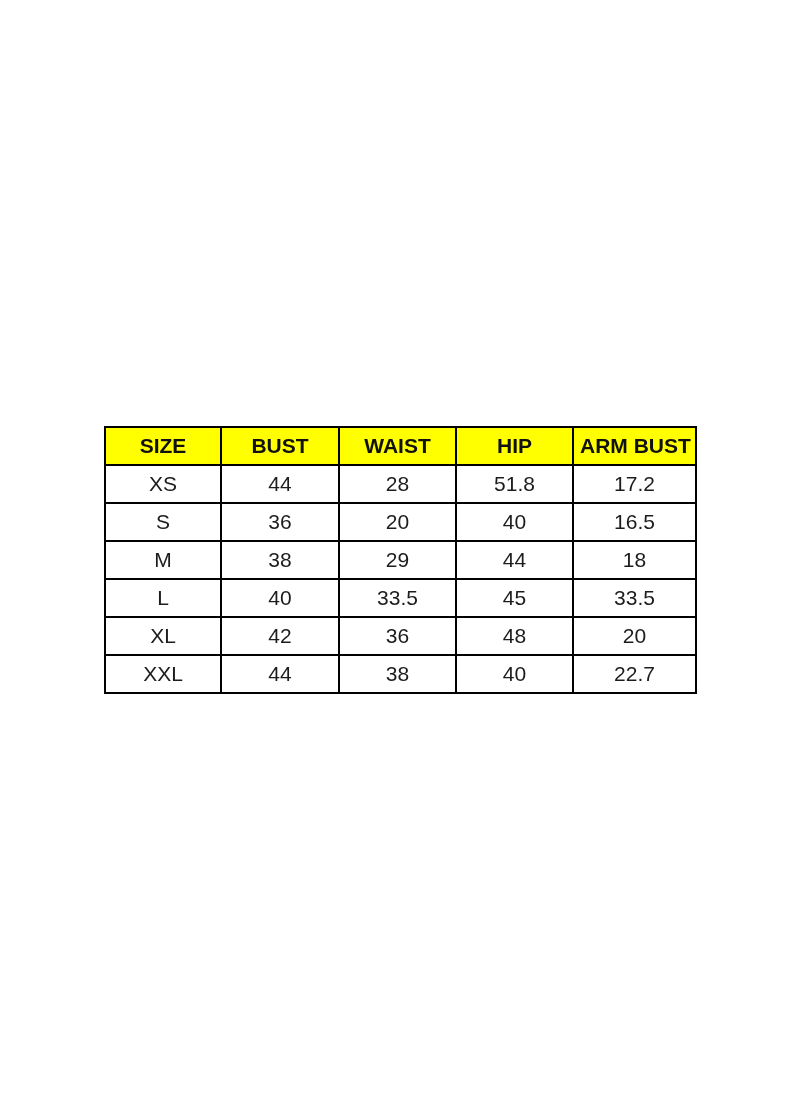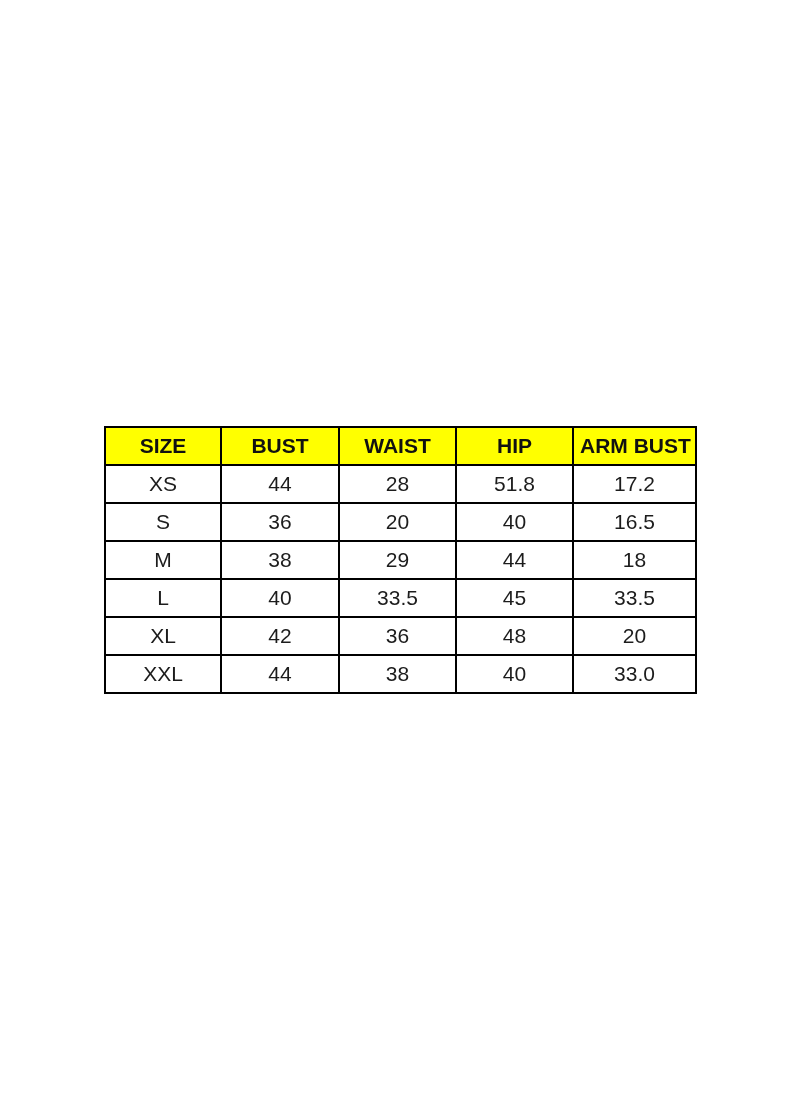--- a/index.html
+++ b/index.html
@@ -96,17 +96,17 @@
         <td>42</td>
         <td>36</td>
         <td>48</td>
         <td>20</td>
       </tr>
       <tr>
         <td>XXL</td>
         <td>44</td>
         <td>38</td>
         <td>40</td>
-        <td>33.0</td>
+        <td>22.7</td>
       </tr>
     </tbody>
   </table>
 </div>
 
 </body></html>

